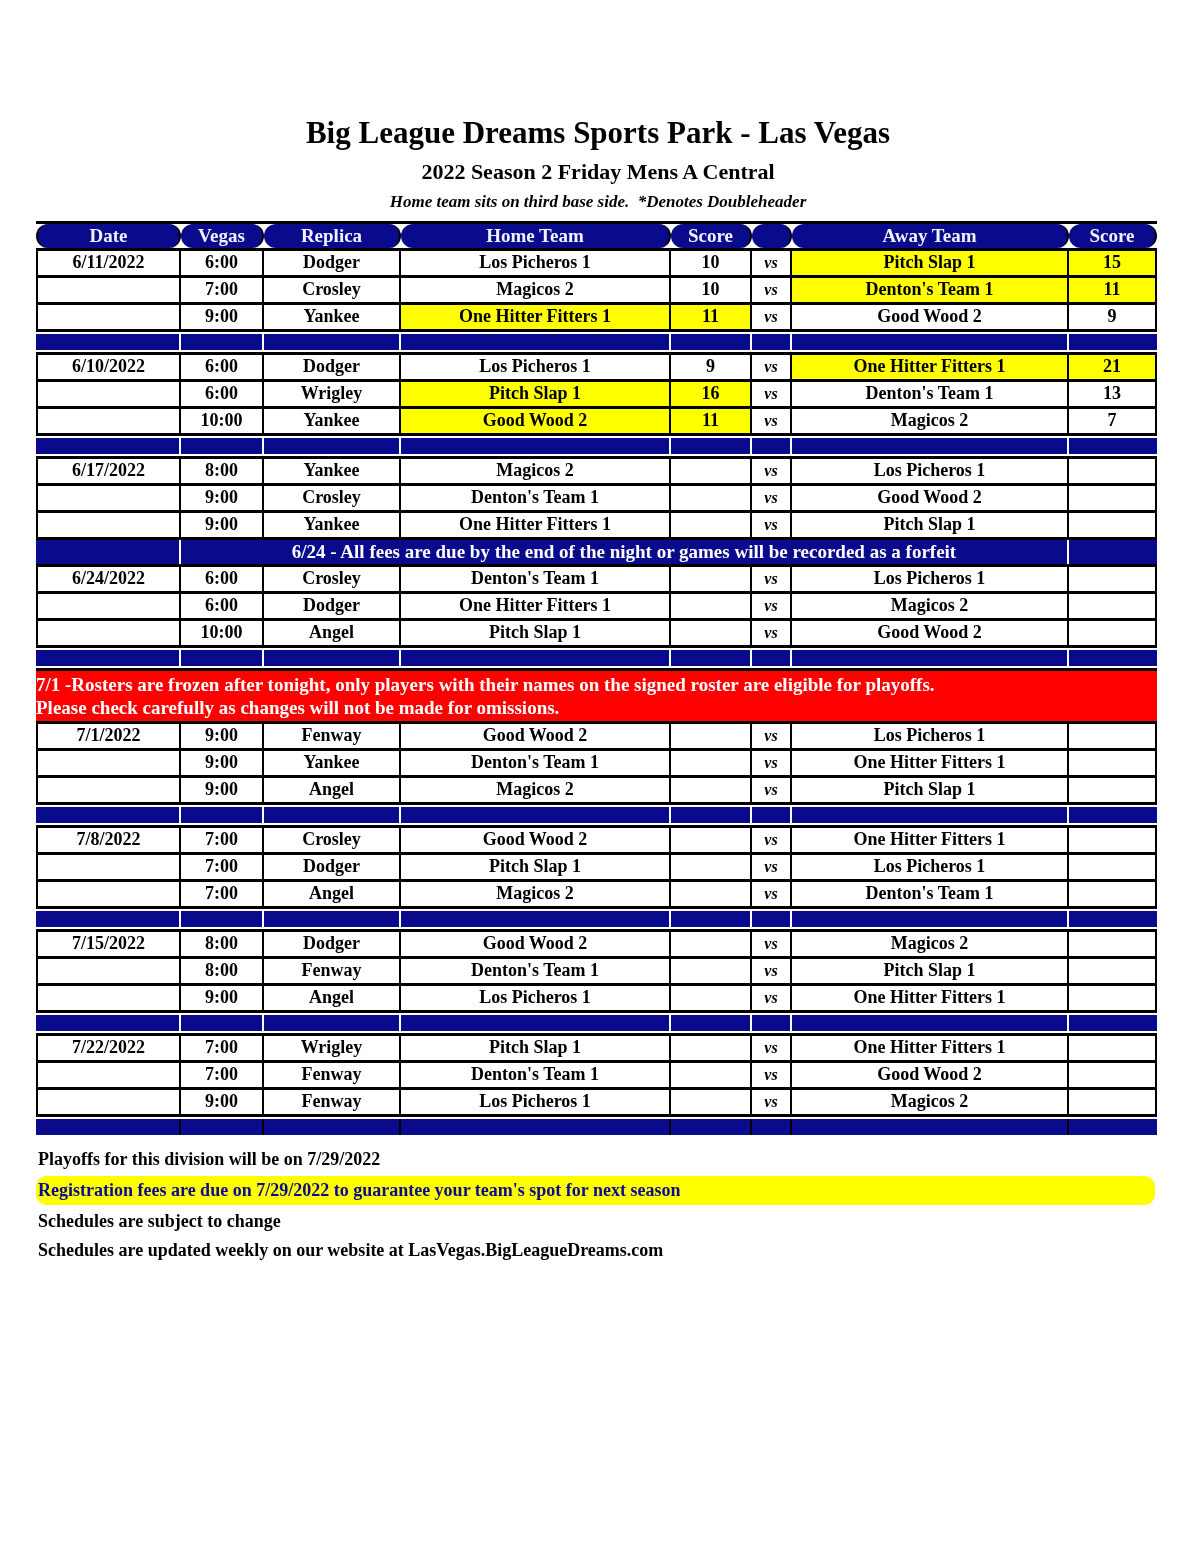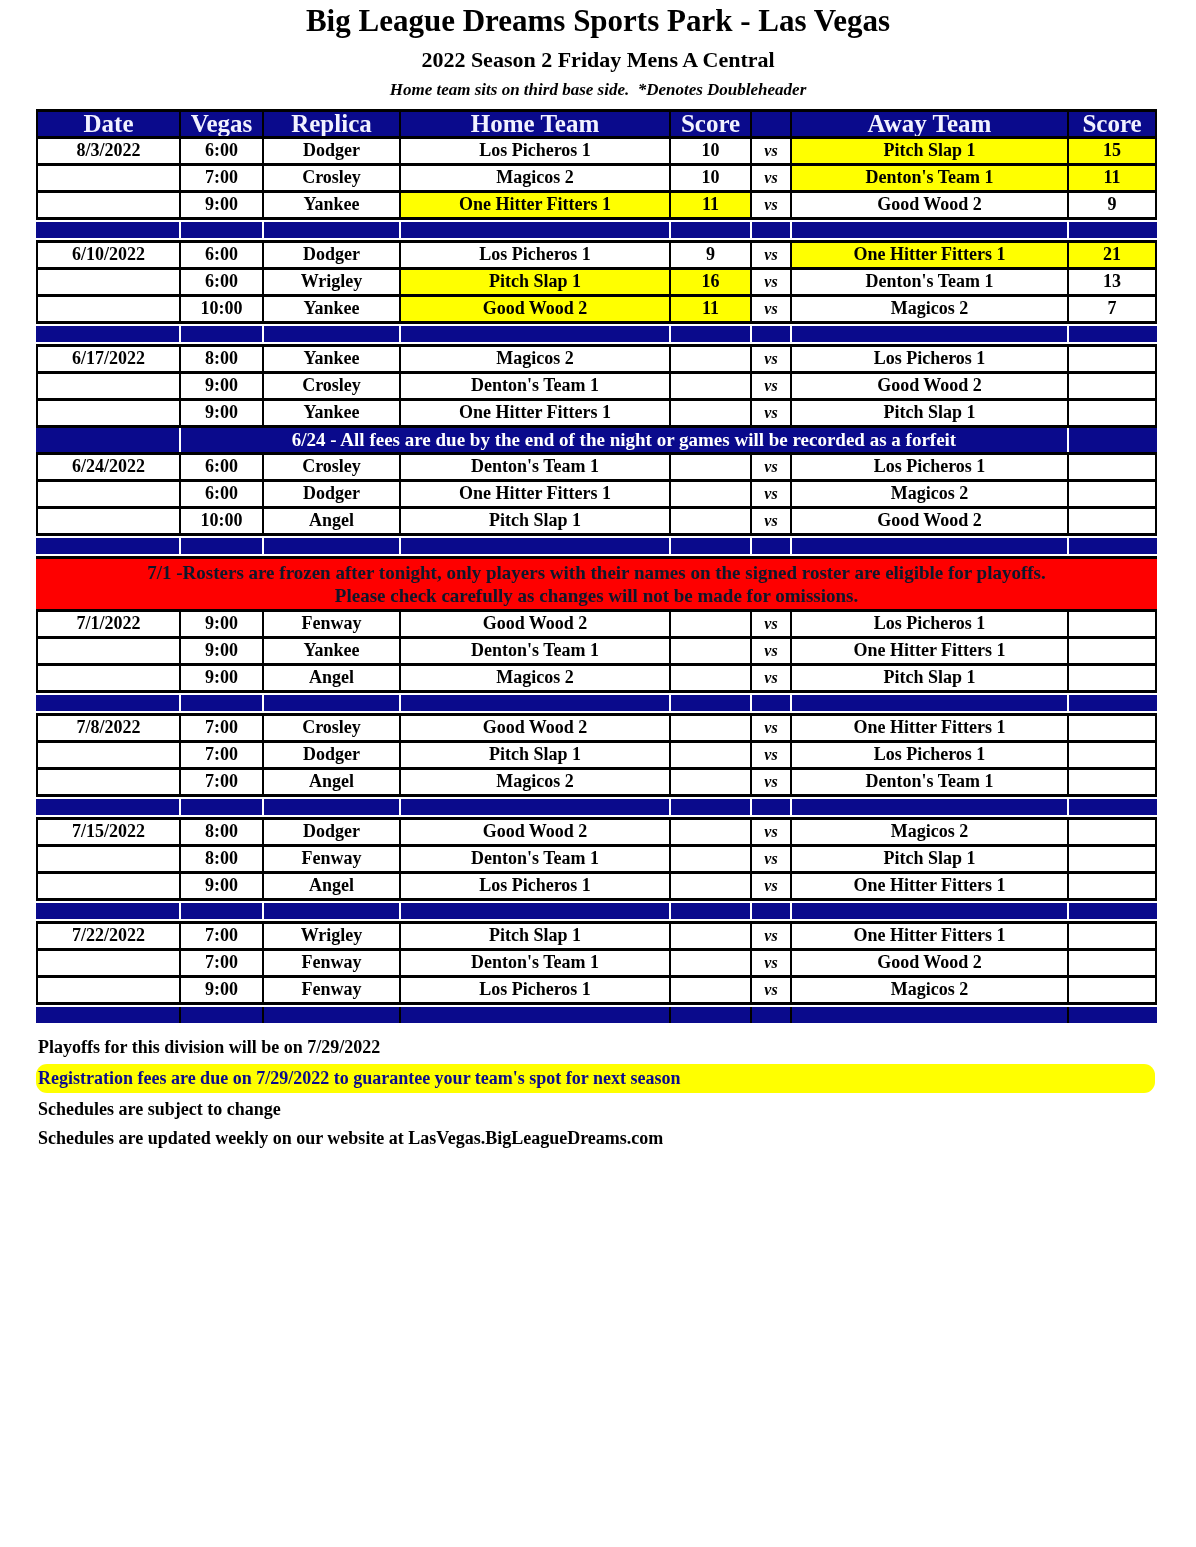--- a/index.html
+++ b/index.html
@@ -7,54 +7,54 @@
     --yellow: #ffff00;
     --red: #fe0000;
   }
   * { margin:0; padding:0; }
   html,body { background:#ffffff; }
   body {
     width:1196px; height:1547px; overflow:hidden;
     font-family:"Liberation Serif","DejaVu Serif",serif;
     font-weight:bold; color:#000;
   }
-  .header-block { text-align:center; }
+  .header-block { padding-top:112px; text-align:center; }
   .page-title    { font-size:31px; line-height:42px; }
   .page-subtitle { font-size:22px; line-height:36px;text-align:center; }
   .page-note     { font-size:17px; line-height:24px; font-style:italic; }
 
   .table-wrap { width:1121px; margin:7px 0 0 36px; }
 
   .cols { grid-template-columns:145px 83px 137px 270px 81px 40px 277px 88px; }
 
   .trow { display:grid; border-top:3px solid #000; background:#fff; }
   .cell {
     box-sizing:border-box; height:24px; line-height:23px;
     font-size:18px; text-align:center;
     border-right:2px solid #000; overflow:hidden; white-space:nowrap;
   }
   .cell:first-child { border-left:2px solid #000; }
 
-  .header-row .cell { background:var(--navy); color:#f2f2ff; font-size:25px; }
+  .header-row .cell { background:var(--navy); color:#f2f2ff; font-size:19px;border-radius:12px; }
 
   .game-row .cell { background:#fff; color:#000; }
   .game-row .cell.hl { background:var(--yellow); }
   .vs-cell { font-style:italic; font-size:16px; }
 
   .notice-blue .cell { background:var(--navy); color:#fff; border-right:2px solid #fff; font-size:19px; }
   .notice-blue .cell:first-child { border-left:none; }
   .notice-blue .cell.last { border-right:none; }
 
   .seprow { border-top:3px solid #000; background:#fff; padding:2px 0; }
   .sep-inner { display:grid; }
   .scell { height:16px; background:var(--navy); border-right:2px solid #fff; }
   .scell:last-child { border-right:none; }
   .seprow.final .scell { border-right-color:#000; }
 
-  .redrow { border-top:3px solid #000; background:var(--red); color:#0f172a; text-align:center; padding:2px 0; }
+  .redrow { border-top:3px solid #000; background:var(--red); color:#ffffff; padding:2px 0; }
   .redline { font-size:19px; line-height:23px; }
 
   .footer { margin:8px 0 0 38px; }
   .fline { font-size:18px; line-height:29px; }
   .fline.bar {
     box-sizing:border-box; width:1119px; margin-left:-2px; padding-left:2px;
     margin-top:2px; margin-bottom:2px;
     background:var(--yellow); color:var(--navy);border-radius:11px;
   }
 </style>
@@ -72,21 +72,21 @@
       <div class="cell">Date</div>
       <div class="cell">Vegas</div>
       <div class="cell">Replica</div>
       <div class="cell">Home Team</div>
       <div class="cell">Score</div>
       <div class="cell"></div>
       <div class="cell">Away Team</div>
       <div class="cell">Score</div>
     </div>
     <div class="trow cols game-row">
-      <div class="cell">8/3/2022</div>
+      <div class="cell">6/11/2022</div>
       <div class="cell">6:00</div>
       <div class="cell">Dodger</div>
       <div class="cell">Los Picheros 1</div>
       <div class="cell">10</div>
       <div class="cell vs-cell">vs</div>
       <div class="cell hl">Pitch Slap 1</div>
       <div class="cell hl">15</div>
     </div>
     <div class="trow cols game-row">
       <div class="cell"></div>

